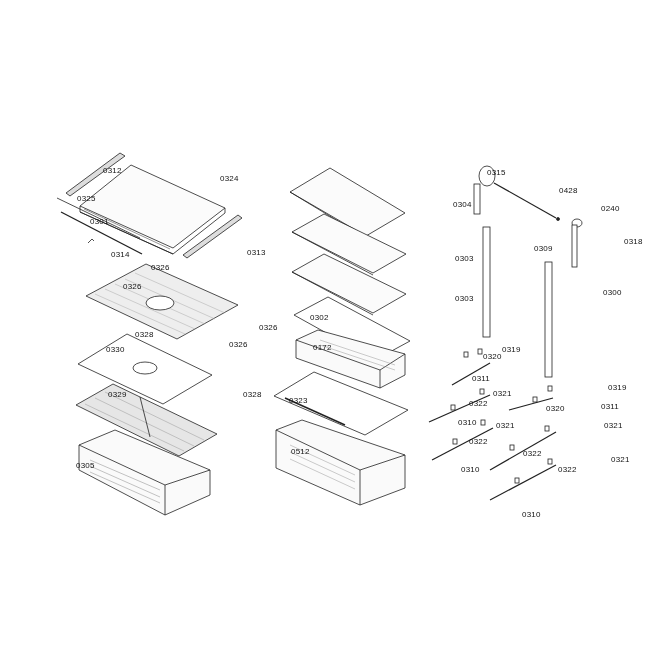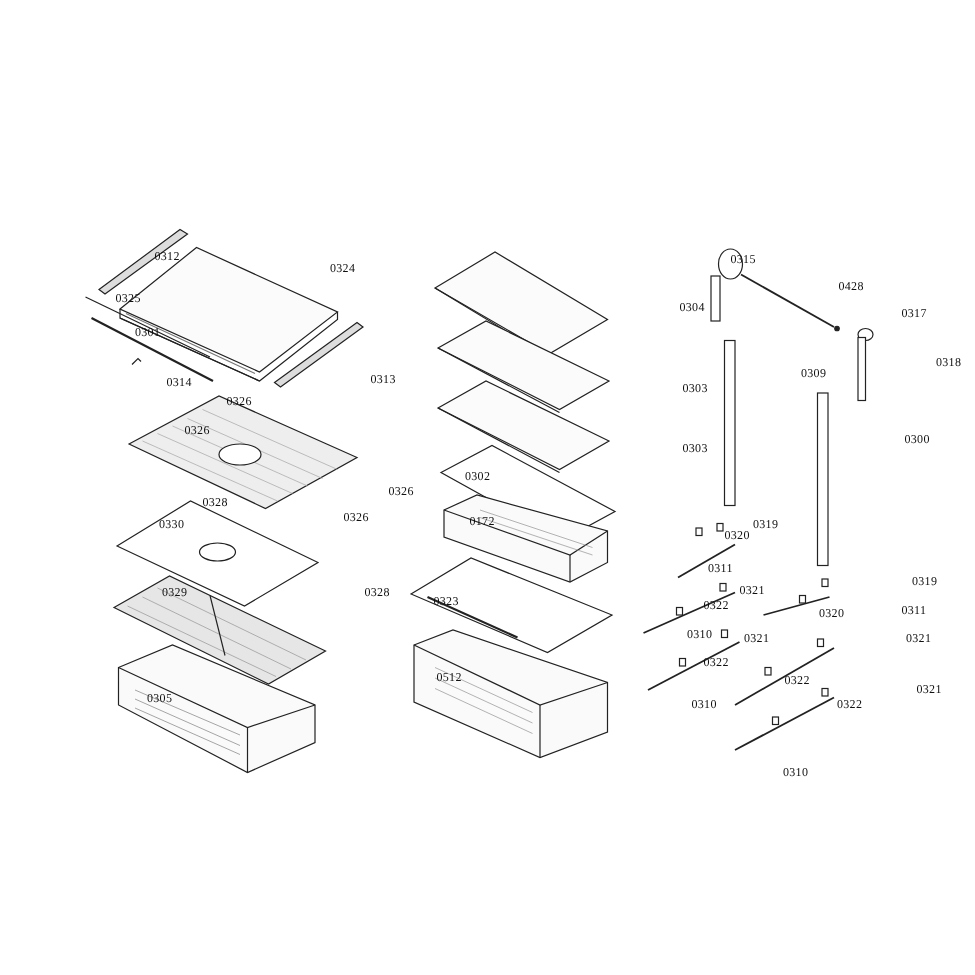--- a/index.html
+++ b/index.html
@@ -1,18 +1,18 @@
 <!DOCTYPE html>
 <html><head>
 <meta charset="utf-8">
 <style>
   html,body{margin:0;padding:0;background:#ffffff;}
   body{width:650px;height:650px;position:relative;overflow:hidden;font-family:"Liberation Sans",sans-serif;}
   #diagram{position:absolute;left:0;top:0;width:650px;height:650px;}
-  .lbl{position:absolute;font-family:Liberation Serif, serif;font-size:8px;color:#111;letter-spacing:0.2px;white-space:nowrap;line-height:9px;padding-left:40px;}
+  .lbl{position:absolute;font-family:Liberation Sans, sans-serif;font-size:8px;color:#111;letter-spacing:0.2px;white-space:nowrap;line-height:9px;padding-left:40px;}
   svg{position:absolute;left:0;top:0;}
 </style>
 </head>
 <body>
 
 <div id="diagram">
 <svg width="650" height="650" viewBox="0 0 650 650" fill="none" stroke="#222" stroke-width="0.8">
 
   <g>
     <polygon points="80,206 131,165 225,208 173,248" fill="#fbfbfb"></polygon>
@@ -154,31 +154,31 @@
 <span class="lbl" style="left:71px;top:250px">0314</span>
 <span class="lbl" style="left:207px;top:248px">0313</span>
 <span class="lbl" style="left:111px;top:263px">0326</span>
 <span class="lbl" style="left:83px;top:282px">0326</span>
 <span class="lbl" style="left:219px;top:323px">0326</span>
 <span class="lbl" style="left:189px;top:340px">0326</span>
 <span class="lbl" style="left:95px;top:330px">0328</span>
 <span class="lbl" style="left:66px;top:345px">0330</span>
 <span class="lbl" style="left:68px;top:390px">0329</span>
 <span class="lbl" style="left:203px;top:390px">0328</span>
-<span class="lbl" style="left:58px;top:461px">0305</span>
+<span class="lbl" style="left:36px;top:461px">0305</span>
 <span class="lbl" style="left:413px;top:200px">0304</span>
 <span class="lbl" style="left:415px;top:254px">0303</span>
 <span class="lbl" style="left:415px;top:294px">0303</span>
 <span class="lbl" style="left:270px;top:313px">0302</span>
 <span class="lbl" style="left:273px;top:343px">0172</span>
 <span class="lbl" style="left:249px;top:396px">0323</span>
 <span class="lbl" style="left:251px;top:447px">0512</span>
 <span class="lbl" style="left:447px;top:168px">0315</span>
 <span class="lbl" style="left:519px;top:186px">0428</span>
-<span class="lbl" style="left:561px;top:204px">0317</span>
+<span class="lbl" style="left:561px;top:204px">0240</span>
 <span class="lbl" style="left:584px;top:237px">0318</span>
 <span class="lbl" style="left:494px;top:244px">0309</span>
 <span class="lbl" style="left:563px;top:288px">0300</span>
 <span class="lbl" style="left:462px;top:345px">0319</span>
 <span class="lbl" style="left:443px;top:352px">0320</span>
 <span class="lbl" style="left:432px;top:374px">0311</span>
 <span class="lbl" style="left:453px;top:389px">0321</span>
 <span class="lbl" style="left:429px;top:399px">0322</span>
 <span class="lbl" style="left:418px;top:418px">0310</span>
 <span class="lbl" style="left:456px;top:421px">0321</span>

